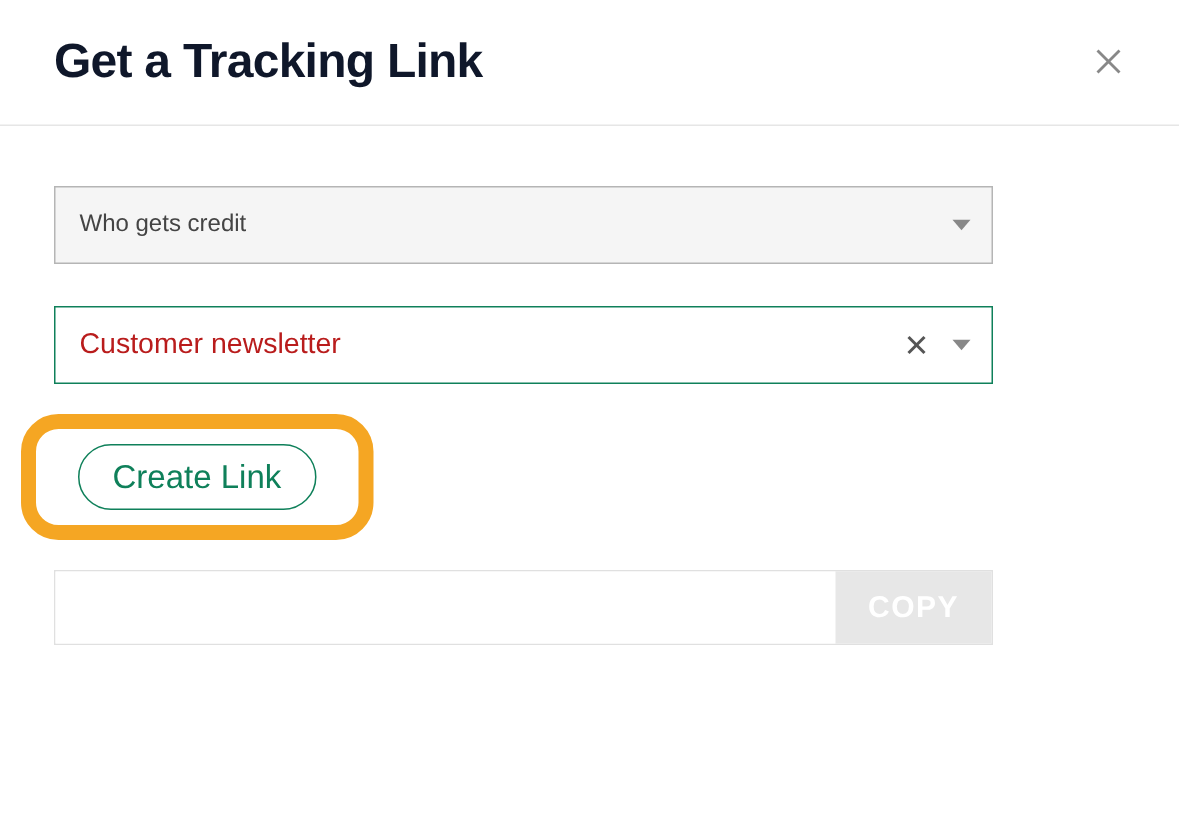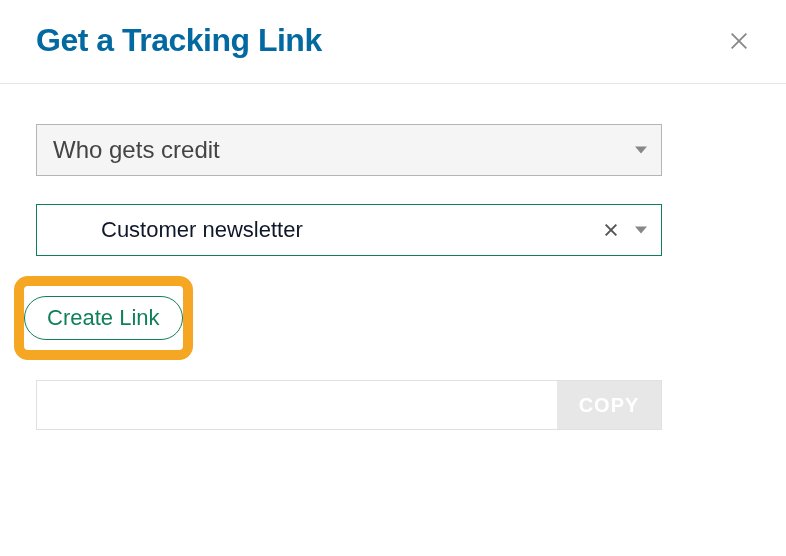--- a/index.html
+++ b/index.html
@@ -1,32 +1,32 @@
 <!DOCTYPE html>
 <html><head>
 <meta charset="utf-8">
 <style>
   * { box-sizing: border-box; margin: 0; padding: 0; }
   html, body { width: 786px; height: 556px; font-family: -apple-system, BlinkMacSystemFont, "Segoe UI", Helvetica, Arial, sans-serif; background: #fff; }
   .modal { width: 786px; }
   .header { display: flex; align-items: center; justify-content: space-between; padding: 22px 36px 24px 36px; border-bottom: 1px solid #e6e6e6; }
-  .title { font-size: 32px; font-weight: 700; color: #0369a1; letter-spacing: -0.5px; }
+  .title { font-size: 32px; font-weight: 700; color: #0f172a; letter-spacing: -0.5px; }
   .close-icon { width: 22px; height: 22px; color: #888; cursor: pointer; }
   .body { padding: 40px 36px 0 36px; }
 
   .select { position: relative; width: 626px; height: 52px; border: 1px solid #b5b5b5; background: #f5f5f5; display: flex; align-items: center; padding: 0 16px; cursor: pointer; margin-bottom: 28px; }
-  .select .label { font-size: 24px; color: #444; }
+  .select .label { font-size: 16px; color: #444; }
   .select .caret { position: absolute; right: 14px; top: 50%; transform: translateY(-50%); width: 0; height: 0; border-left: 6px solid transparent; border-right: 6px solid transparent; border-top: 7px solid #888; }
 
   .select-active { position: relative; width: 626px; height: 52px; border: 1px solid #0f805a; background: #fff; display: flex; align-items: center; padding: 0 16px; cursor: pointer; margin-bottom: 20px; }
-  .select-active .label { font-size: 22px; color: #0f172a; margin-left: 48px; }
+  .select-active .label { font-size: 19px; color: #b91c1c; }
   .select-active .clear { position: absolute; right: 42px; top: 50%; transform: translateY(-50%); width: 16px; height: 16px; color: #555; }
   .select-active .caret { position: absolute; right: 14px; top: 50%; transform: translateY(-50%); width: 0; height: 0; border-left: 6px solid transparent; border-right: 6px solid transparent; border-top: 7px solid #888; }
 
-  .highlight-box { display: inline-block; border: 10px solid #f5a623; border-radius: 14px; padding: 10px 0; margin-left: -22px; margin-bottom: 20px; }
+  .highlight-box { display: inline-block; border: 10px solid #f5a623; border-radius: 25px; padding: 10px 28px; margin-left: -22px; margin-bottom: 20px; }
   .create-btn { display: inline-flex; align-items: center; justify-content: center; height: 44px; padding: 0 22px; border: 1.5px solid #0f805a; border-radius: 22px; background: #fff; color: #0f805a; font-size: 22px; font-weight: 500; cursor: pointer; }
 
   .output-row { display: flex; width: 626px; border: 1px solid #e0e0e0; }
   .output-field { flex: 1; height: 48px; border: none; background: #fff; padding: 0 12px; font-size: 18px; color: #333; }
   .copy-btn { width: 104px; height: 48px; border: none; background: #e7e7e7; color: #fff; font-size: 20px; font-weight: 700; letter-spacing: 1px; cursor: pointer; text-align: center; }
 </style>
 </head>
 <body>
 
 <div class="modal">

